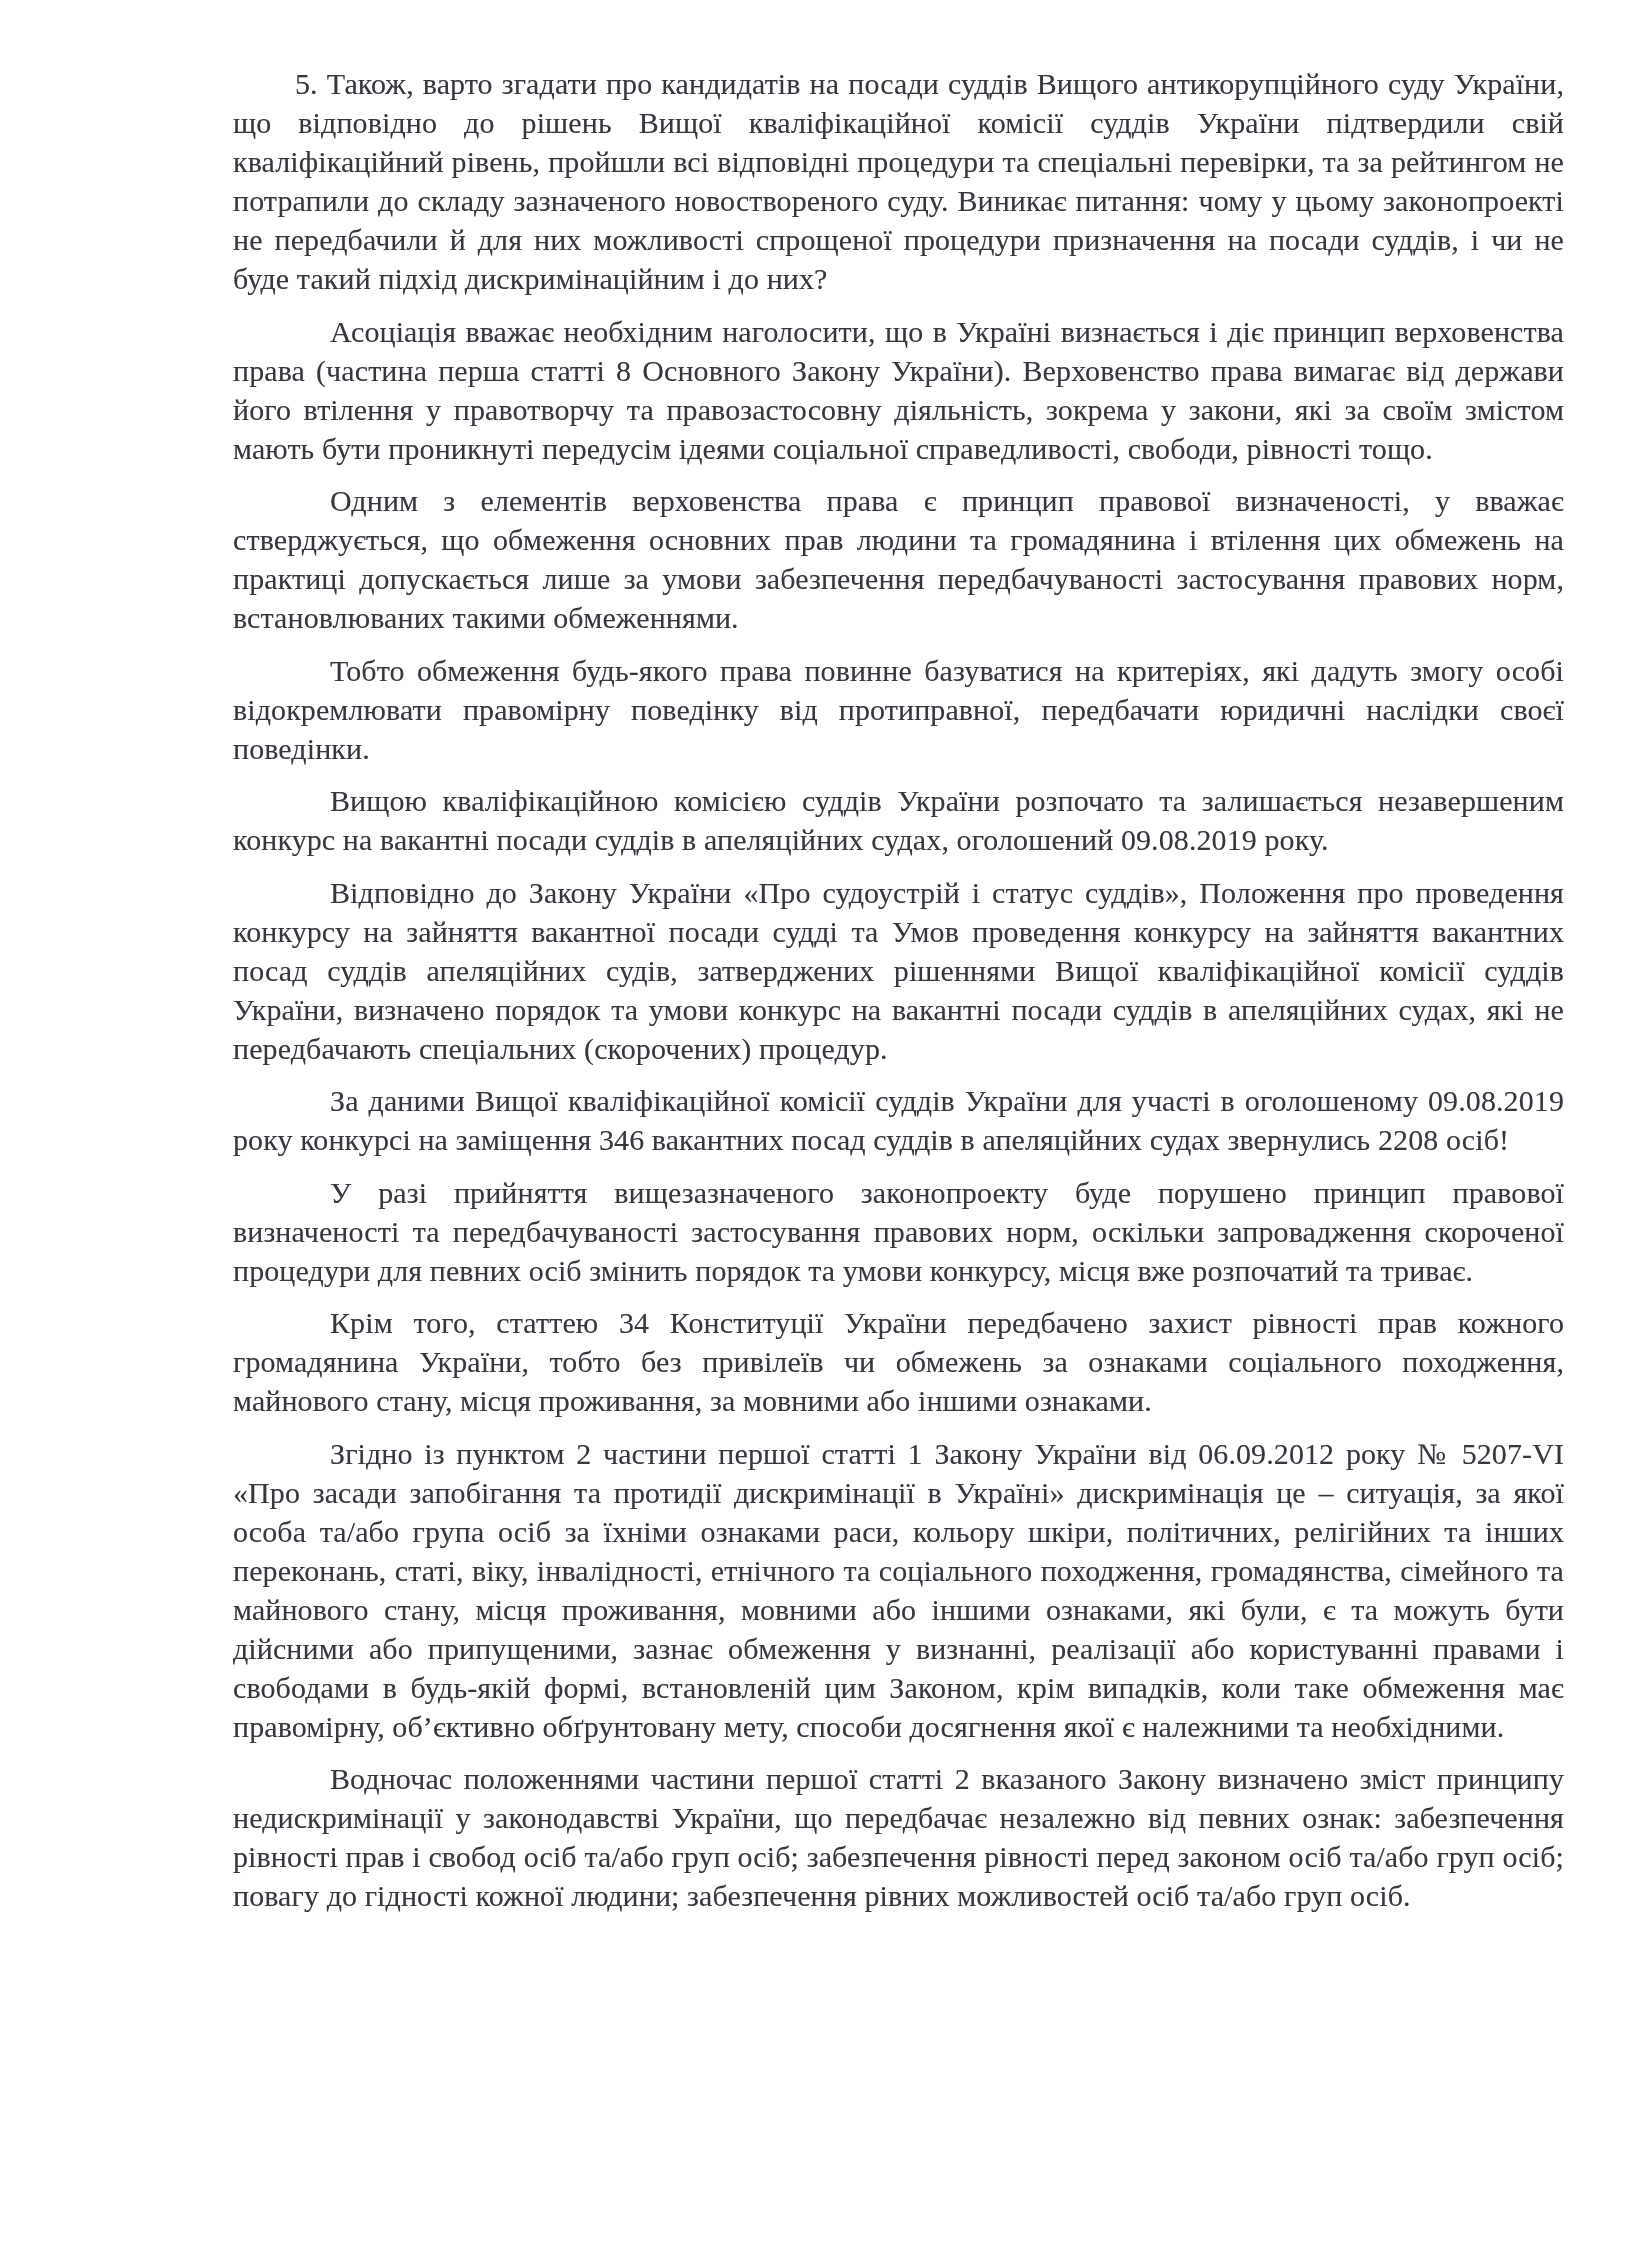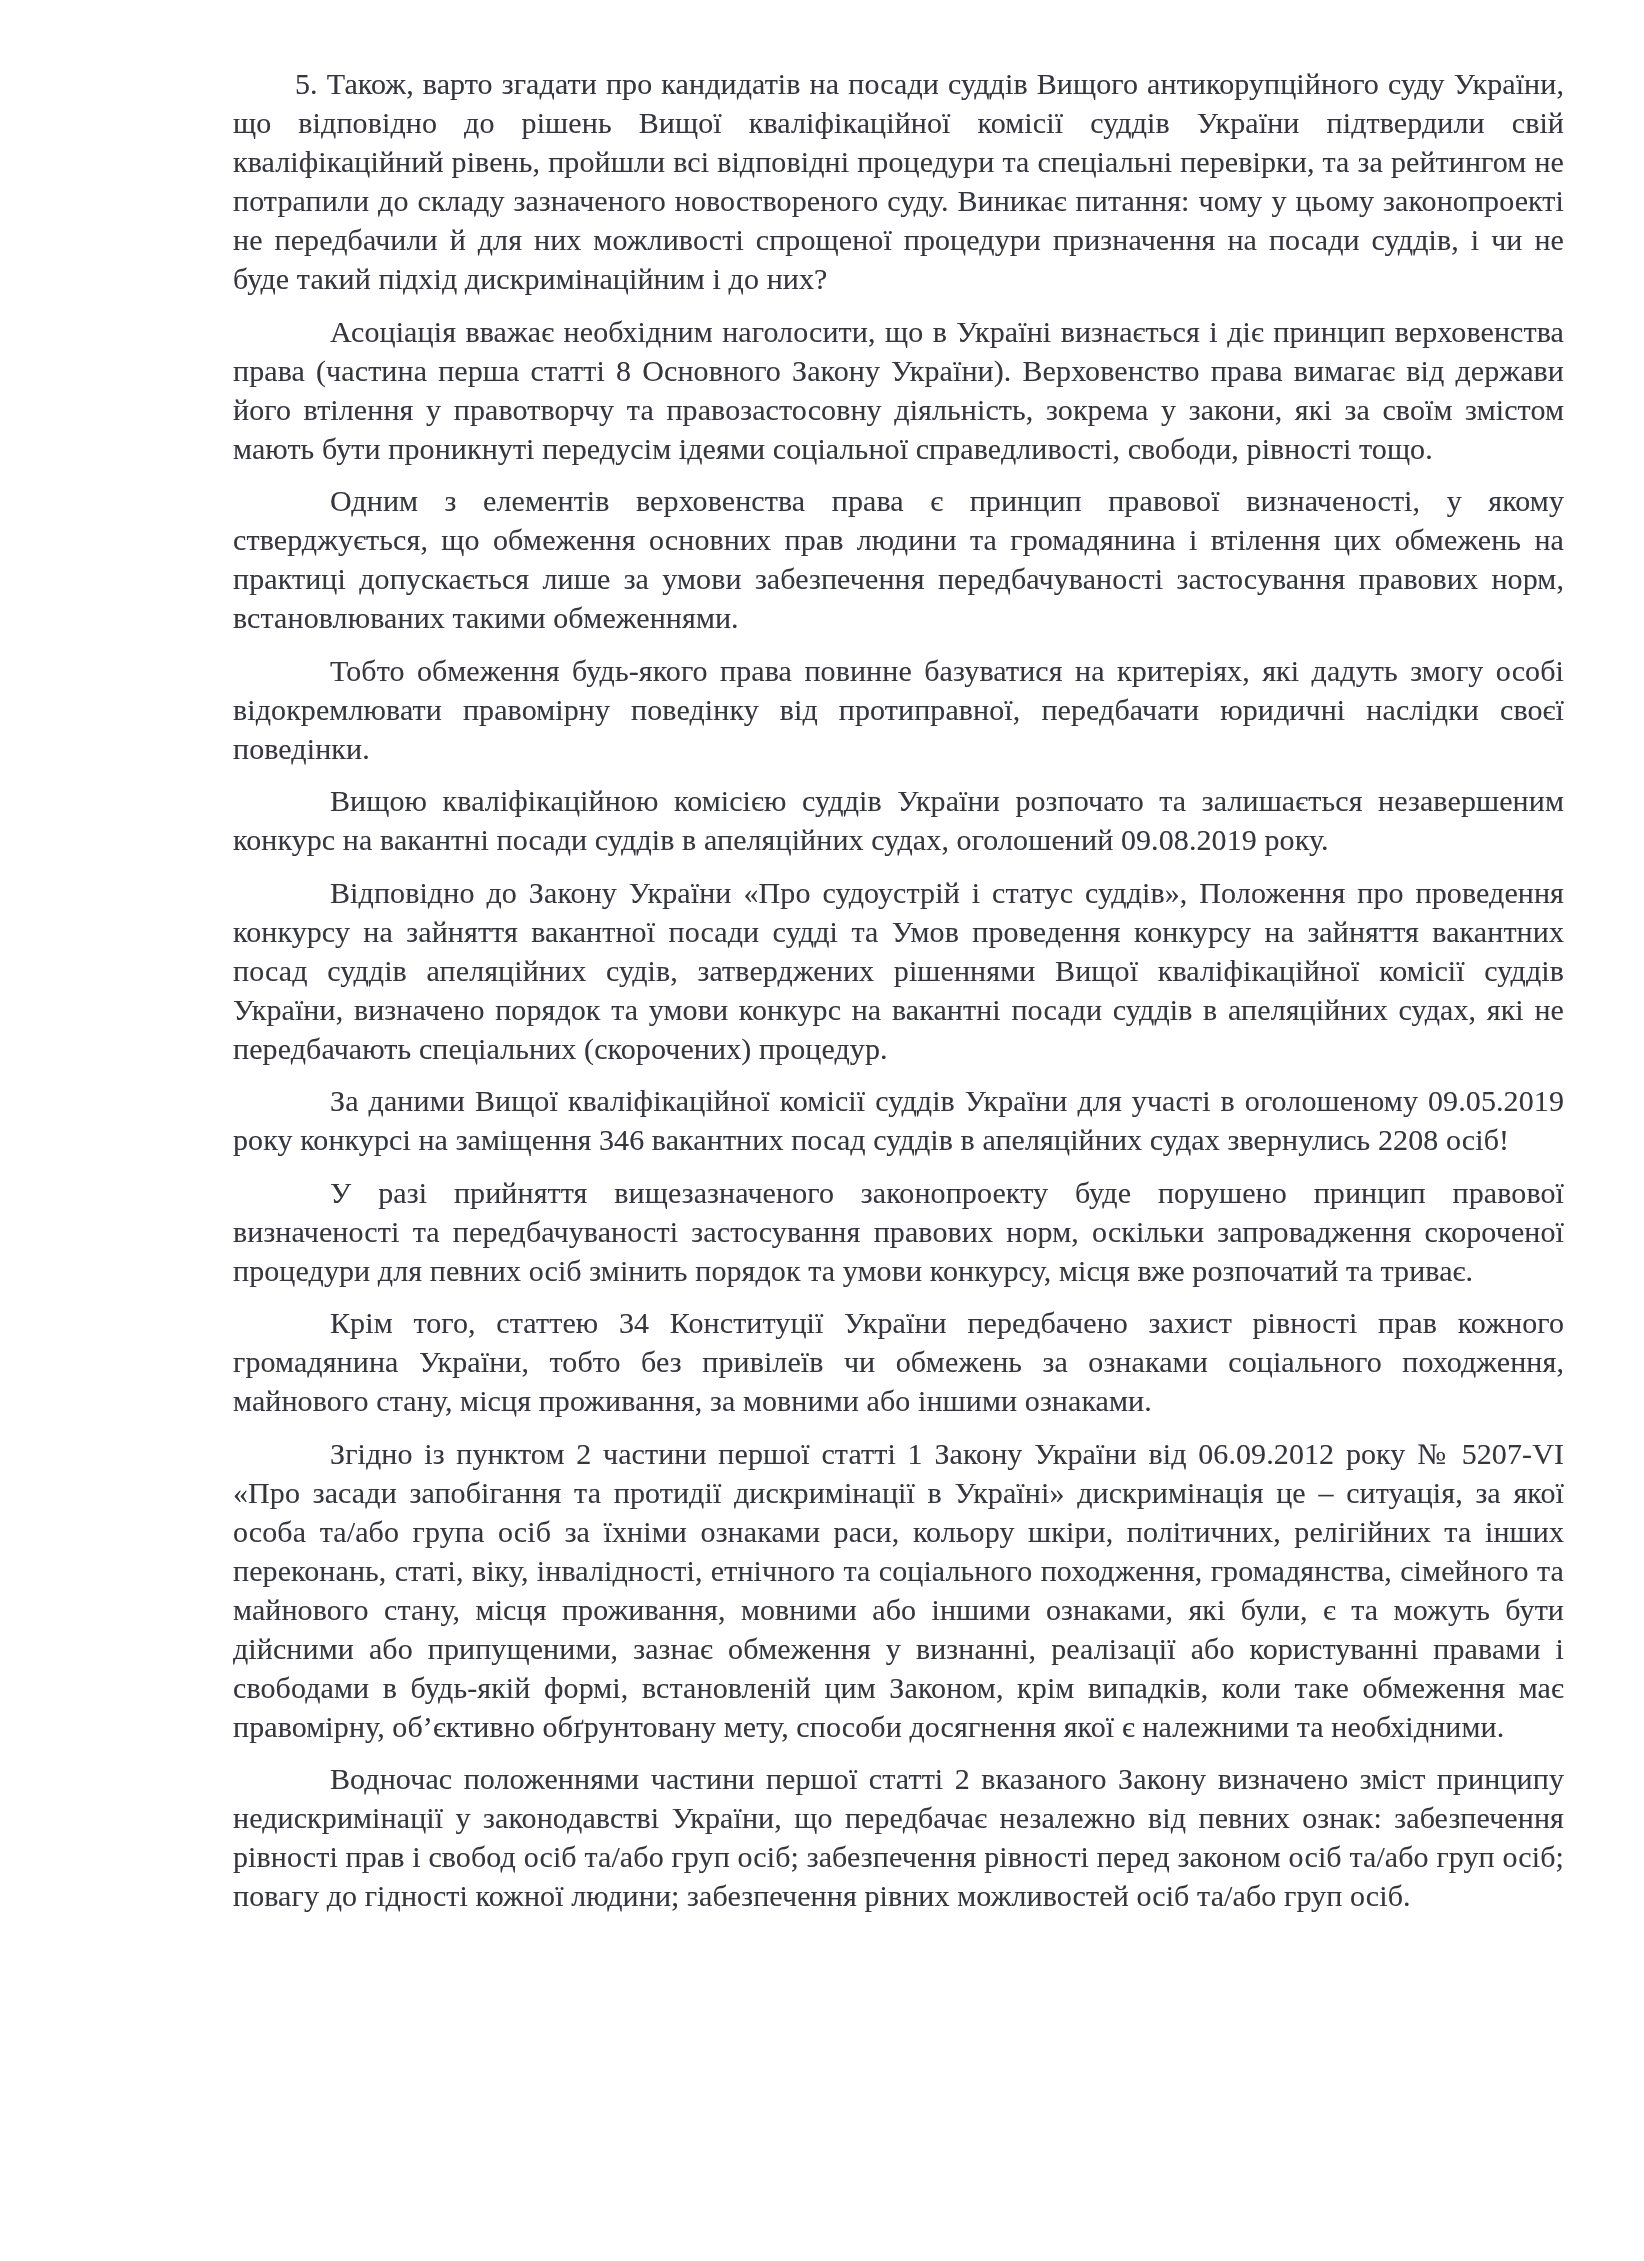--- a/index.html
+++ b/index.html
@@ -36,24 +36,24 @@
     text-indent: 62px;
   }
 </style>
 </head>
 <body>
 
 <div class="page">
   <div class="content">
     <p class="first">5. Також, варто згадати про кандидатів на посади суддів Вищого антикорупційного суду України, що відповідно до рішень Вищої кваліфікаційної комісії суддів України підтвердили свій кваліфікаційний рівень, пройшли всі відповідні процедури та спеціальні перевірки, та за рейтингом не потрапили до складу зазначеного новоствореного суду. Виникає питання: чому у цьому законопроекті не передбачили й для них можливості спрощеної процедури призначення на посади суддів, і чи не буде такий підхід дискримінаційним і до них?</p>
     <p>Асоціація вважає необхідним наголосити, що в Україні визнається і діє принцип верховенства права (частина перша статті 8 Основного Закону України). Верховенство права вимагає від держави його втілення у правотворчу та правозастосовну діяльність, зокрема у закони, які за своїм змістом мають бути проникнуті передусім ідеями соціальної справедливості, свободи, рівності тощо.</p>
-    <p>Одним з елементів верховенства права є принцип правової визначеності, у якому стверджується, що обмеження основних прав людини та громадянина і втілення цих обмежень на практиці допускається лише за умови забезпечення передбачуваності застосування правових норм, встановлюваних такими обмеженнями.</p>
+    <p>Одним з елементів верховенства права є принцип правової визначеності, у вважає стверджується, що обмеження основних прав людини та громадянина і втілення цих обмежень на практиці допускається лише за умови забезпечення передбачуваності застосування правових норм, встановлюваних такими обмеженнями.</p>
     <p>Тобто обмеження будь-якого права повинне базуватися на критеріях, які дадуть змогу особі відокремлювати правомірну поведінку від протиправної, передбачати юридичні наслідки своєї поведінки.</p>
     <p>Вищою кваліфікаційною комісією суддів України розпочато та залишається незавершеним конкурс на вакантні посади суддів в апеляційних судах, оголошений 09.08.2019 року.</p>
     <p>Відповідно до Закону України «Про судоустрій і статус суддів», Положення про проведення конкурсу на зайняття вакантної посади судді та Умов проведення конкурсу на зайняття вакантних посад суддів апеляційних судів, затверджених рішеннями Вищої кваліфікаційної комісії суддів України, визначено порядок та умови конкурс на вакантні посади суддів в апеляційних судах, які не передбачають спеціальних (скорочених) процедур.</p>
-    <p>За даними Вищої кваліфікаційної комісії суддів України для участі в оголошеному 09.05.2019 року конкурсі на заміщення 346 вакантних посад суддів в апеляційних судах звернулись 2208 осіб!</p>
+    <p>За даними Вищої кваліфікаційної комісії суддів України для участі в оголошеному 09.08.2019 року конкурсі на заміщення 346 вакантних посад суддів в апеляційних судах звернулись 2208 осіб!</p>
     <p>У разі прийняття вищезазначеного законопроекту буде порушено принцип правової визначеності та передбачуваності застосування правових норм, оскільки запровадження скороченої процедури для певних осіб змінить порядок та умови конкурсу, місця вже розпочатий та триває.</p>
     <p>Крім того, статтею 34 Конституції України передбачено захист рівності прав кожного громадянина України, тобто без привілеїв чи обмежень за ознаками соціального походження, майнового стану, місця проживання, за мовними або іншими ознаками.</p>
     <p>Згідно із пунктом 2 частини першої статті 1 Закону України від 06.09.2012 року № 5207-VI «Про засади запобігання та протидії дискримінації в Україні» дискримінація це – ситуація, за якої особа та/або група осіб за їхніми ознаками раси, кольору шкіри, політичних, релігійних та інших переконань, статі, віку, інвалідності, етнічного та соціального походження, громадянства, сімейного та майнового стану, місця проживання, мовними або іншими ознаками, які були, є та можуть бути дійсними або припущеними, зазнає обмеження у визнанні, реалізації або користуванні правами і свободами в будь-якій формі, встановленій цим Законом, крім випадків, коли таке обмеження має правомірну, об’єктивно обґрунтовану мету, способи досягнення якої є належними та необхідними.</p>
     <p>Водночас положеннями частини першої статті 2 вказаного Закону визначено зміст принципу недискримінації у законодавстві України, що передбачає незалежно від певних ознак: забезпечення рівності прав і свобод осіб та/або груп осіб; забезпечення рівності перед законом осіб та/або груп осіб; повагу до гідності кожної людини; забезпечення рівних можливостей осіб та/або груп осіб.</p>
   </div>
 </div>
 
 
 </body></html>

